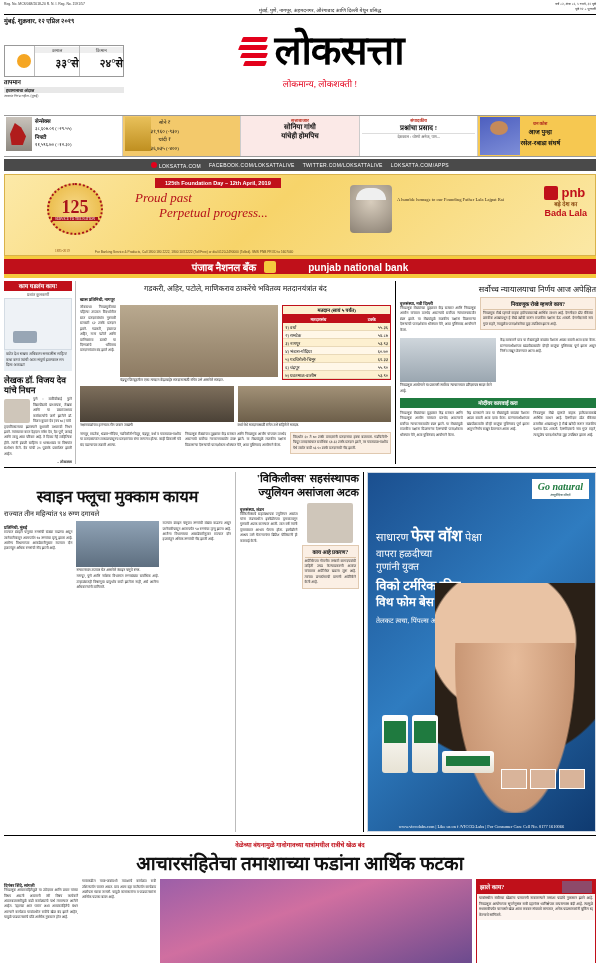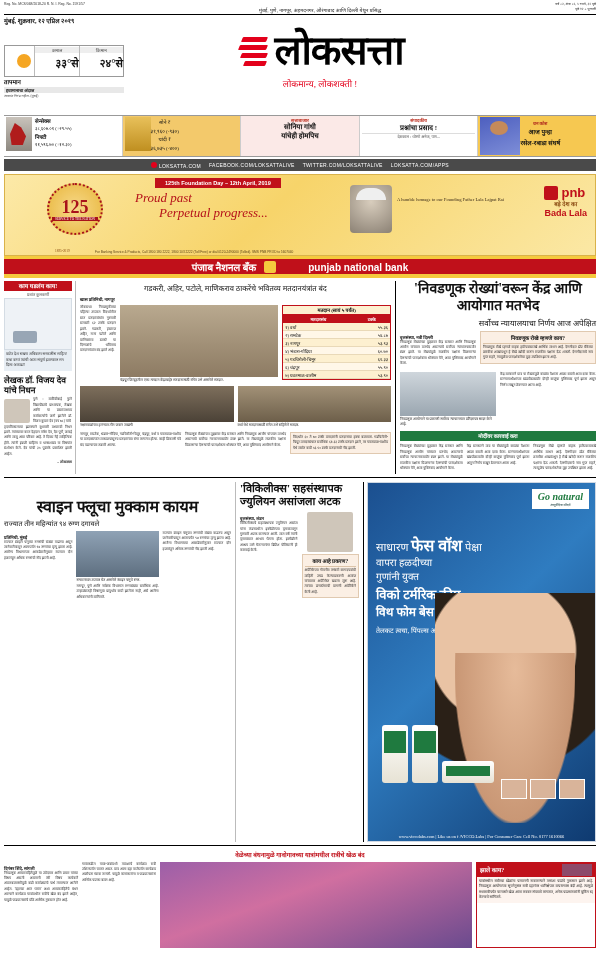--- a/index.html
+++ b/index.html
@@ -171,21 +171,21 @@
   .greenbar { background:#1f7a3f; color:#fff; font-size:5.4px; font-weight:bold; text-align:center;
      padding:1px; margin-top:3px;}
 
   
   .sec2 { display:flex; margin-top:4px; border-bottom:1.5px solid #000; padding-bottom:3px; }
   .s2-left { width:232px; padding-right:4px; border-right:1px solid #bbb; }
   .s2-mid { width:128px; padding:0 4px; border-right:1.5px solid #000; }
   .s2-right { flex:1; padding-left:3px; }
   .head3 { font-size:16px; font-weight:bold; text-align:center;margin-top:13px; }
   .sub3 { font-size:7px; text-align:left; margin-top:2px; }
-  .head4 { font-size:11px; font-weight:bold; text-align:left; line-height:1.25; }
+  .head4 { font-size:11px; font-weight:bold; text-align:right; line-height:1.25; }
   .s2cols { display:flex; gap:4px; margin-top:3px; }
   .flu-photo { height:46px; background:linear-gradient(180deg,#8fa2b5,#5e6f80); }
   .assange-face { width:46px; height:40px; background:#cfc6ba; margin:0 auto; border-radius:2px;}
 
   
   .vicco { border:1px solid #cfd8e3; background:linear-gradient(135deg,#1b4f8f,#2f7cc0 45%,#0f3a70);
      height:360px; position:relative; overflow:hidden; }
   .vicco-logo { position:absolute; right:6px; top:6px; background:#fff; padding:2px 6px;
      text-align:center; }
   .vicco-logo .g { font-size:10px; color:#1f7a3f; font-style:italic; font-weight:bold;}
@@ -457,21 +457,20 @@
             </div>
         <div class="mc">
               <div class="infobox">
                 <div class="tiny">विदर्भात ६० ते ७० टक्के मतदारांनी मतदानाचा हक्क बजावला. गडचिरोली-चिमूर मतदारसंघात सर्वाधिक ६१.३३ टक्के मतदान झाले, तर यवतमाळ-वाशीम येथे सर्वात कमी ५३.९० टक्के मतदानाची नोंद झाली.</div>
               </div>
             </div>
       </div>
     </div>
 
     <div class="col-right">
-      <div class="head2">'निवडणूक रोख्यां'वरून केंद्र आणि आयोगात मतभेद</div>
       <div class="sub2">सर्वोच्च न्यायालयाचा निर्णय आज अपेक्षित</div>
       <div class="r-cols">
         <div class="rc" style="flex:0.85">
           <div class="byline">वृत्तसंस्था, नवी दिल्ली</div>
           <div class="tiny">
                 <p>निवडणूक रोख्यांच्या मुद्द्यावर केंद्र सरकार आणि निवडणूक आयोग यांच्यात मतभेद असल्याचे सर्वोच्च न्यायालयासमोर स्पष्ट झाले. या रोख्यांमुळे राजकीय पक्षांना मिळणाऱ्या देणग्यांची पारदर्शकता धोक्यात येते, असा युक्तिवाद आयोगाने केला.</p>
               </div>
         </div>
         <div class="rc" style="flex:1.3">
           <div class="infobox">
@@ -585,20 +584,21 @@
           <div></div>
           <div></div>
         </div>
         <div class="vicco-foot">www.viccolabs.com | Like us on f /VICCO.Labs | For Consumer Care Cell No. 0177 1610066</div>
       </div>
     </div>
   </div>
 
   <div class="sec3">
     <div class="kicker">वेळेच्या बंधनामुळे गावोगावच्या यात्रांमधील रात्रीचे खेळ बंद</div>
+    <div class="head5">आचारसंहितेचा तमाशाच्या फडांना आर्थिक फटका</div>
     <div class="s3cols">
       <div class="s3c">
         <div class="byline">दिगंबर शिंदे, सांगली</div>
         <div class="tiny">
               <p>निवडणूक आचारसंहितेमुळे या उमेदवार आणि प्रचार यांच्या विषय असली असतानी तरी विषय कार्यकर्ते अंमलबजावणीमुळे कडी कार्यक्रमांचे पार्थ लावण्यात आलेले आहेत. 'दहाच्या आत घरात' अशा आचारसंहितेचे बंधन आल्याने कार्यक्रम यात्रांमधील रात्रीचे खेळ बंद झाले आहेत, यामुळे फडमालकांचे मोठे आर्थिक नुकसान होत आहे.</p>
             </div>
       </div>
       <div class="s3c">
         <div class="tiny">
               <p>गावाकडील यात्रा-जत्रांमध्ये तमाशाचे कार्यक्रम रात्री उशिरापर्यंत चालत असत. मात्र आता दहा वाजेपर्यंत कार्यक्रम आटोपता घ्यावा लागतो. यामुळे कलाकारांना व फडमालकांना आर्थिक फटका बसत आहे.</p>

